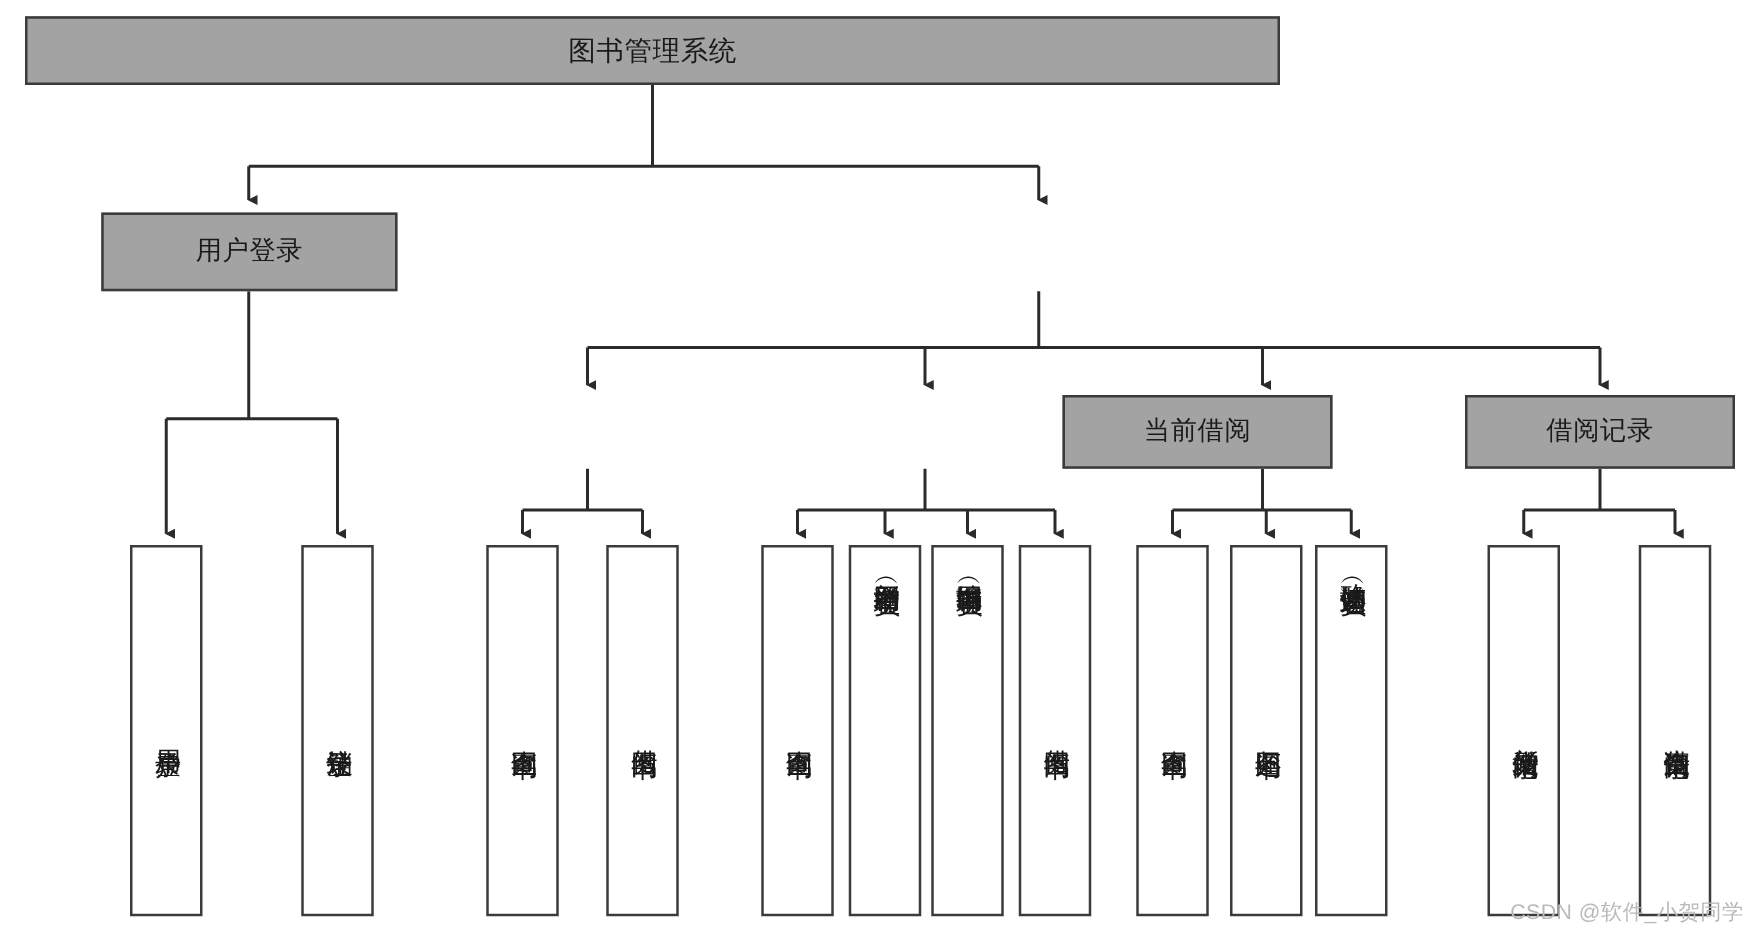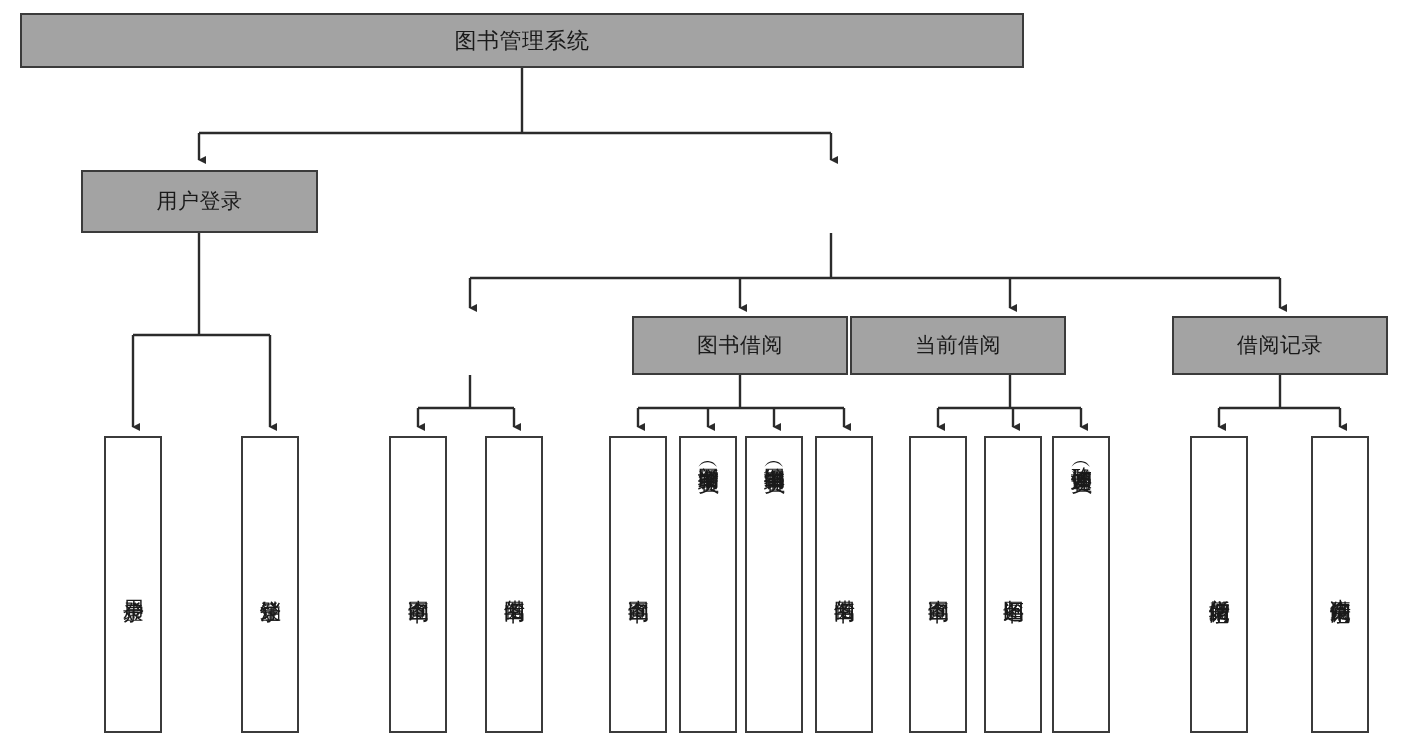--- a/index.html
+++ b/index.html
@@ -129,23 +129,20 @@
   </svg>
 
   <div class="node root" style="left:20px;top:13px;width:1004px;height:55px;">
     <span class="lbl">图书管理系统</span>
   </div>
 
   <div class="node" style="left:81px;top:170px;width:237px;height:63px;">
     <span class="lbl">用户登录</span>
   </div>
 
-  <div class="node" style="left:632px;top:316px;width:216px;height:59px;">
-    <span class="lbl">图书借阅</span>
-  </div>
   <div class="node" style="left:850px;top:316px;width:216px;height:59px;">
     <span class="lbl">当前借阅</span>
   </div>
   <div class="node" style="left:1172px;top:316px;width:216px;height:59px;">
     <span class="lbl">借阅记录</span>
   </div>
 
   <div class="leaf center" style="left:104px;top:436px;width:58px;height:297px;">
     <span class="vlbl">用户登录</span>
   </div>
@@ -183,14 +180,15 @@
     <span class="vlbl">确认归还（管理员）</span>
   </div>
 
   <div class="leaf center" style="left:1190px;top:436px;width:58px;height:297px;">
     <span class="vlbl">新增借阅记录</span>
   </div>
   <div class="leaf center" style="left:1311px;top:436px;width:58px;height:297px;">
     <span class="vlbl">查询借阅记录</span>
   </div>
 
+  <div id="watermark">CSDN @软件_小贺同学</div>
 
 </div>
 
 </body></html>

